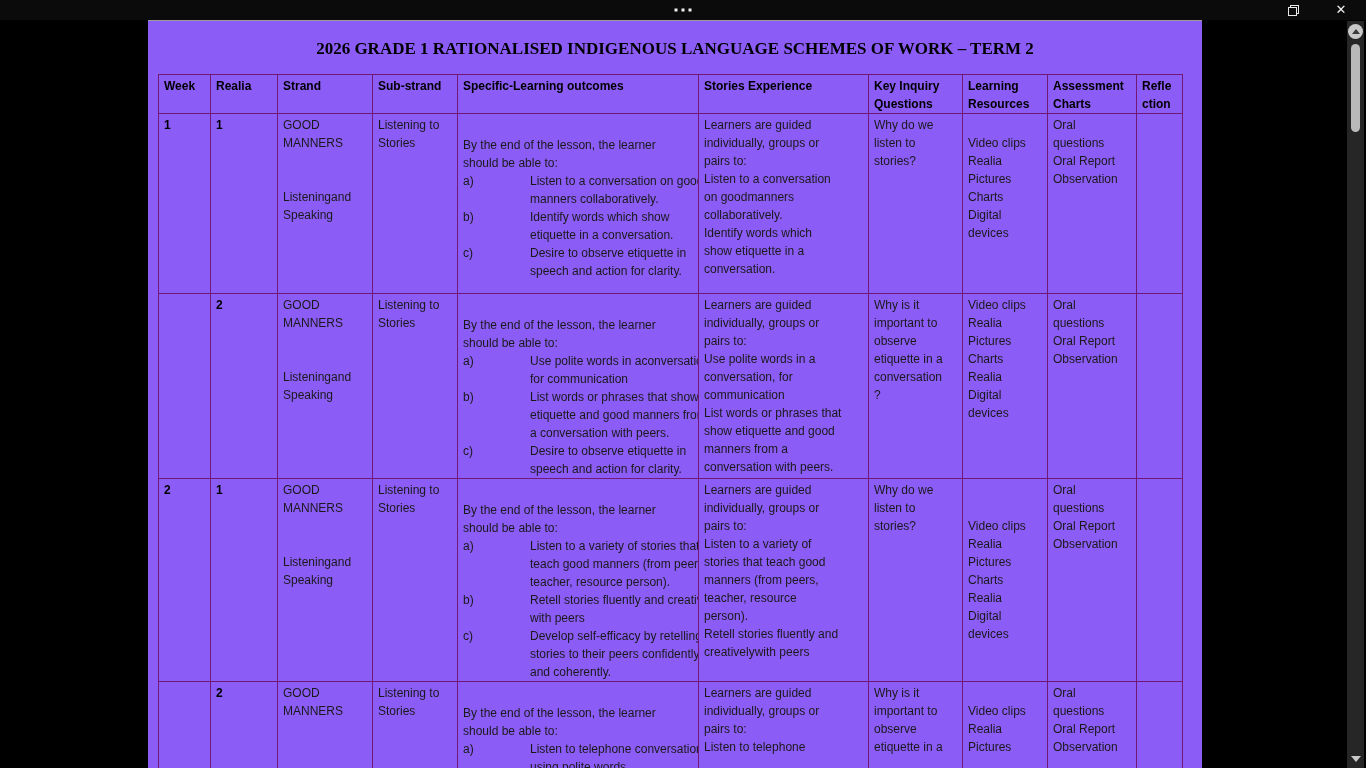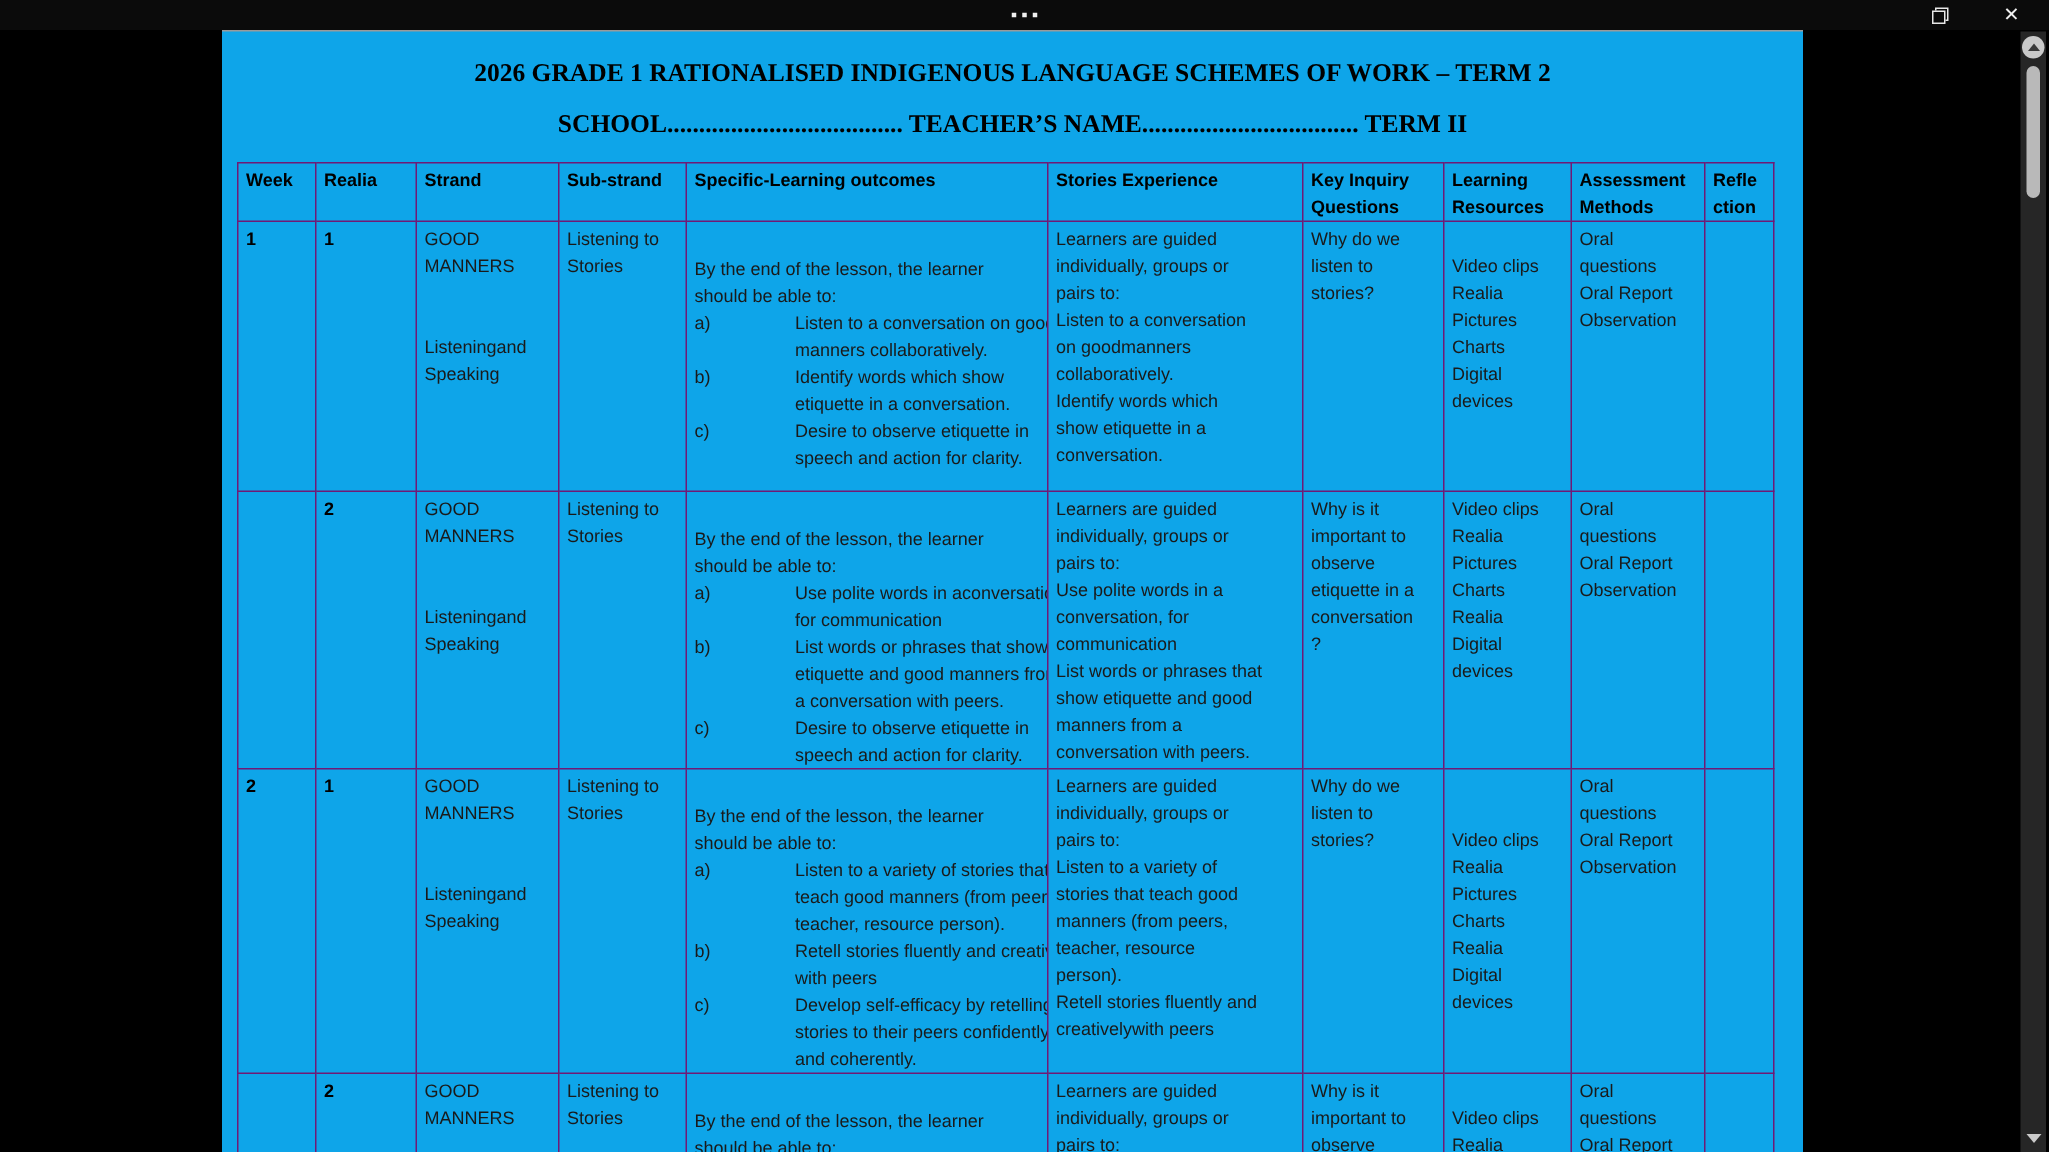--- a/index.html
+++ b/index.html
@@ -26,21 +26,21 @@
     border:1px solid #e8e8e8;
   }
   .restore-glyph::after {
     content:""; position:absolute; left:0; top:2px; width:7px; height:7px;
     border:1px solid #e8e8e8; background:#0b0b0b;
   }
   .btn-close { right:10px; width:30px; color:#efefef; font-size:13px; line-height:20px; }
   
   .page {
     position:absolute; left:148px; top:20px; width:1054px; height:748px;
-    background:#0ea5e9; overflow:hidden; border-top:1px solid #9a9a9a;
+    background:#8b5cf6; overflow:hidden; border-top:1px solid #9a9a9a;
   }
   .doc-title {
     text-align:center; font-family:"Liberation Serif", serif; font-weight:bold;
     font-size:17px; color:#000; margin-top:18px; white-space:pre;
   }
   .doc-subtitle {
     text-align:center; font-family:"Liberation Serif", serif; font-weight:bold;
     font-size:17px; color:#000; margin-top:14px; white-space:pre;
   }
   
@@ -91,21 +91,20 @@
       <span></span>
   </div>
   <div class="win-btn btn-restore">
     <div class="restore-glyph"></div>
   </div>
   <div class="win-btn btn-close">✕</div>
 </div>
 
 <div class="page">
   <div class="doc-title">2026 GRADE 1 RATIONALISED INDIGENOUS LANGUAGE SCHEMES OF WORK – TERM 2</div>
-  <div class="doc-subtitle">SCHOOL..................................... TEACHER’S NAME.................................. TERM II</div>
   <table class="schemes">
     <colgroup>
         <col style="width: 52px;">
         <col style="width: 67px;">
         <col style="width: 95px;">
         <col style="width: 85px;">
         <col style="width: 241px;">
         <col style="width: 170px;">
         <col style="width: 94px;">
         <col style="width: 85px;">
@@ -118,21 +117,21 @@
           <th>Realia</th>
           <th>Strand</th>
           <th>Sub-strand</th>
           <th>Specific-Learning outcomes</th>
           <th>Stories Experience</th>
           <th>Key Inquiry
 Questions</th>
           <th>Learning
 Resources</th>
           <th>Assessment
-Methods</th>
+Charts</th>
           <th>Refle
 ction</th>
         </tr>
       </thead>
     <tbody>
         <tr style="height: 180px;">
           <td class="num">1</td>
           <td class="num">1</td>
           <td>GOOD
 MANNERS

